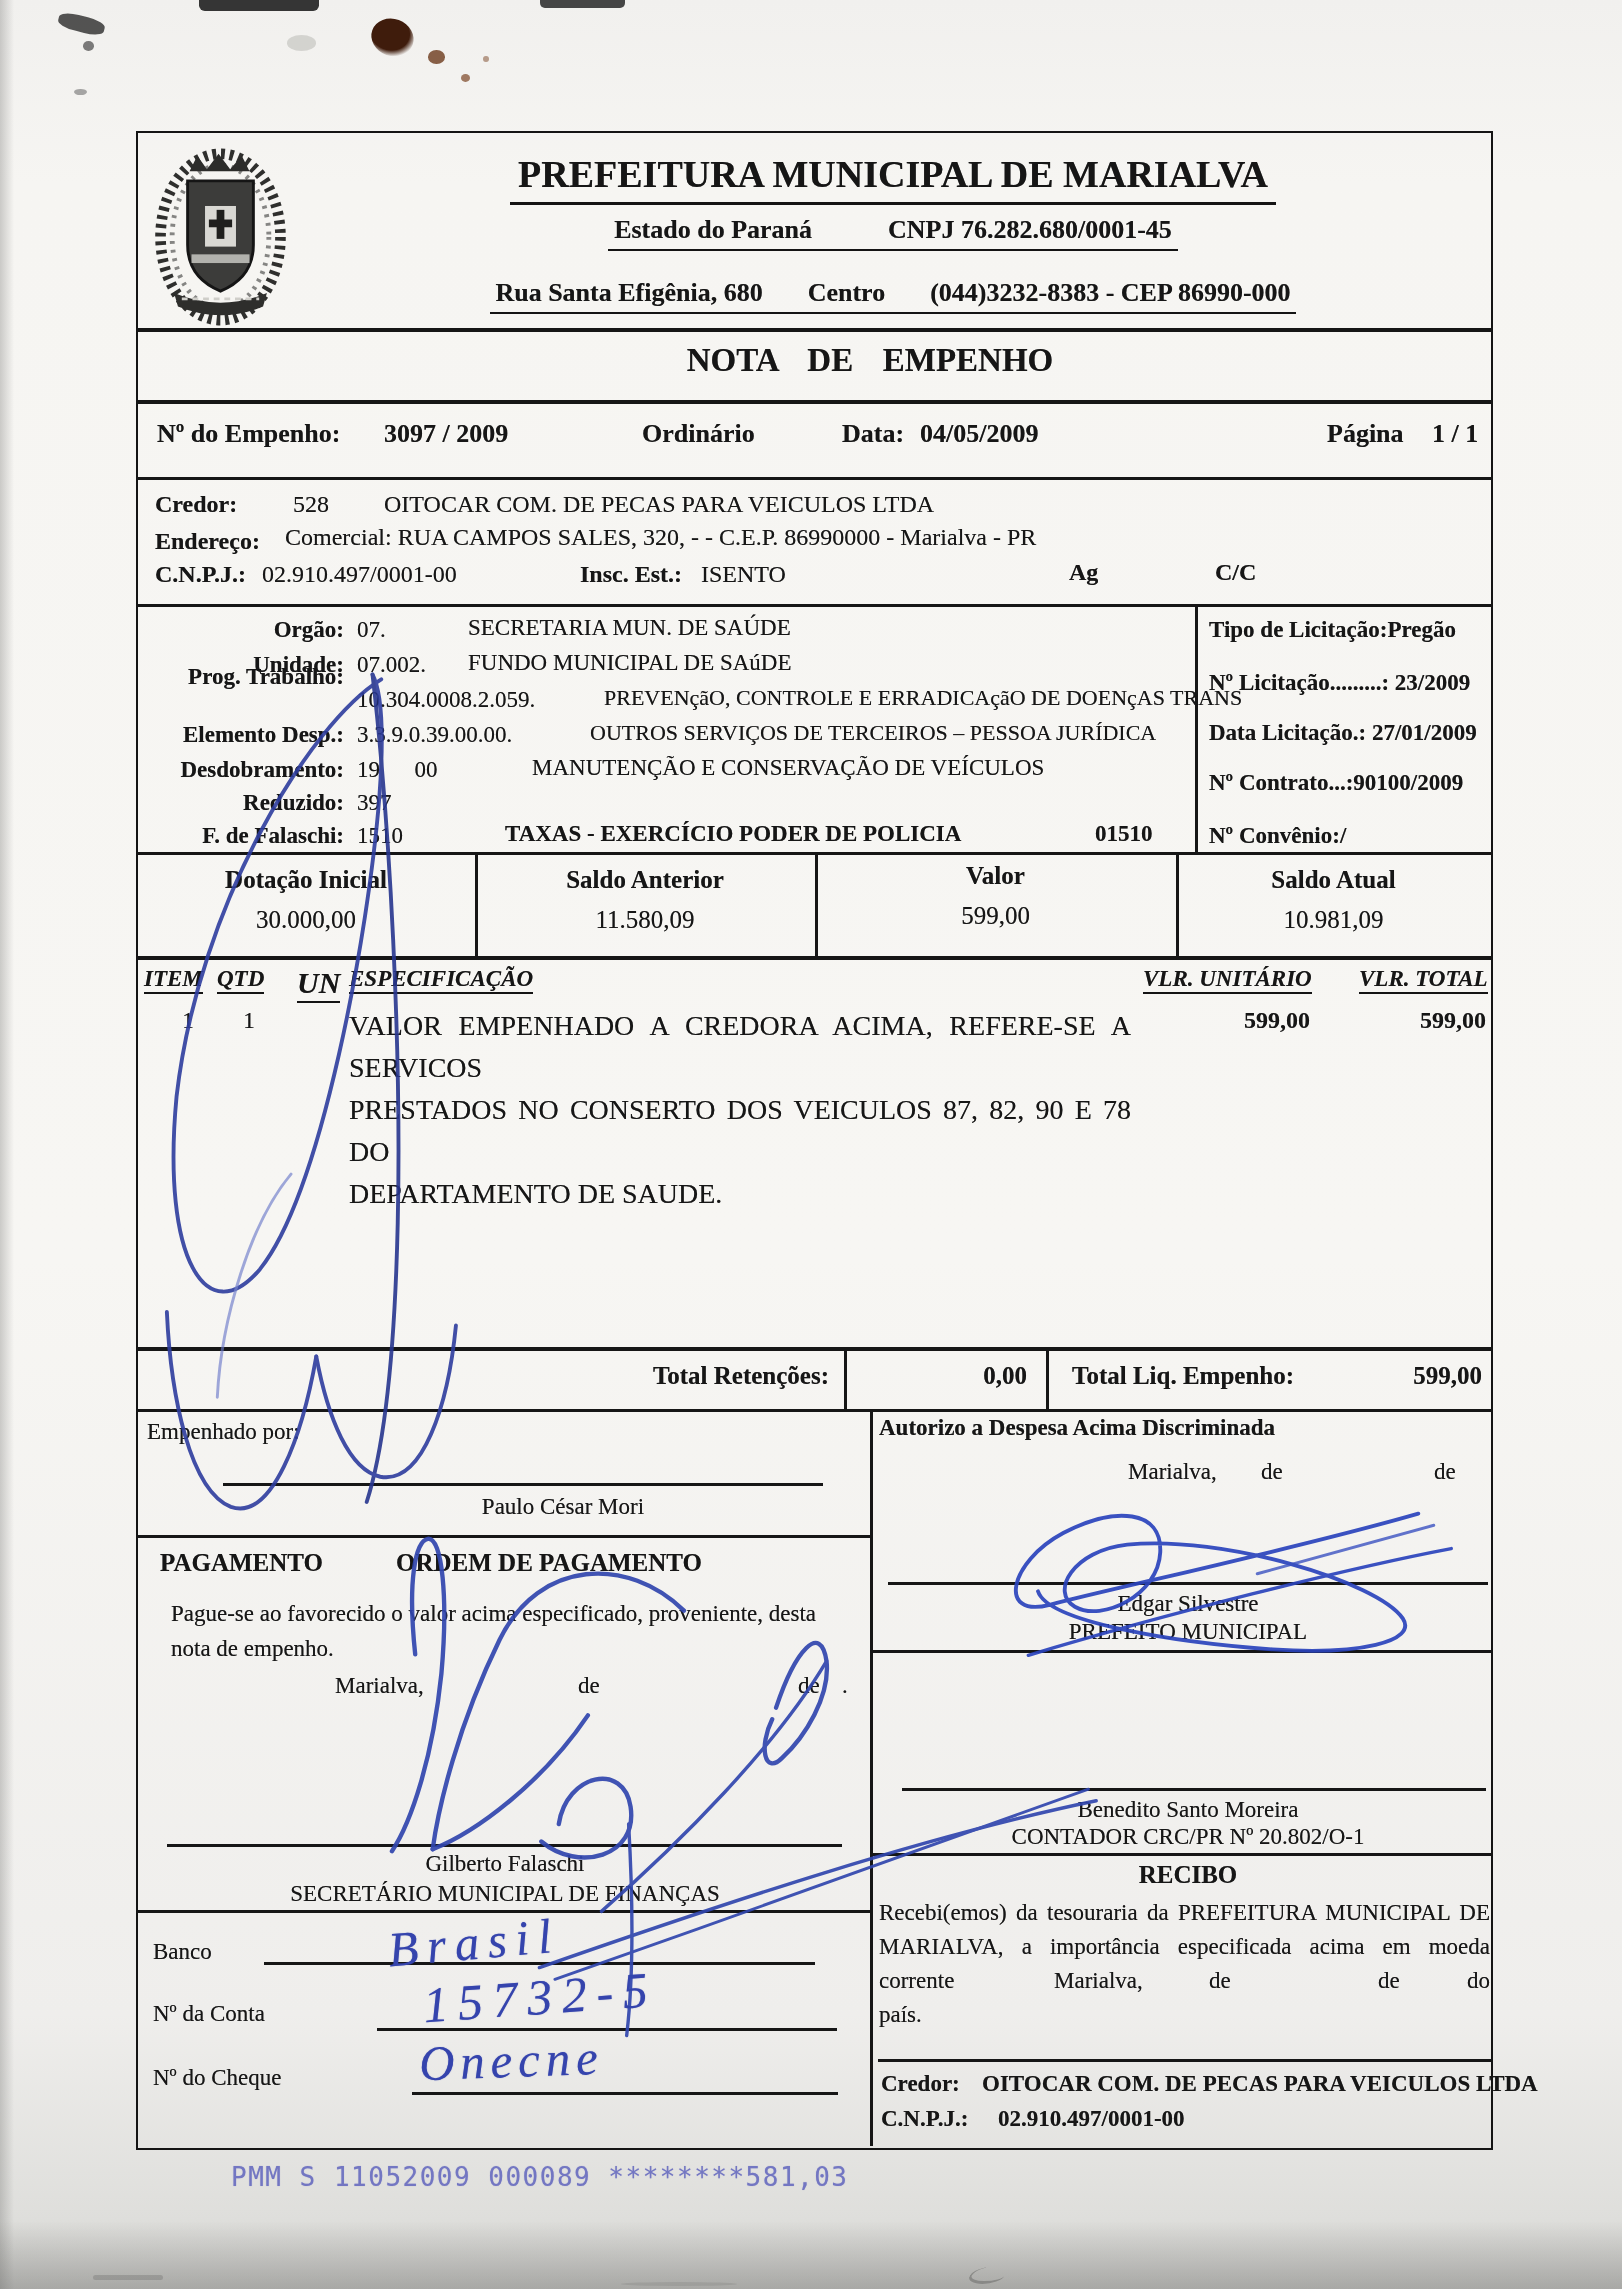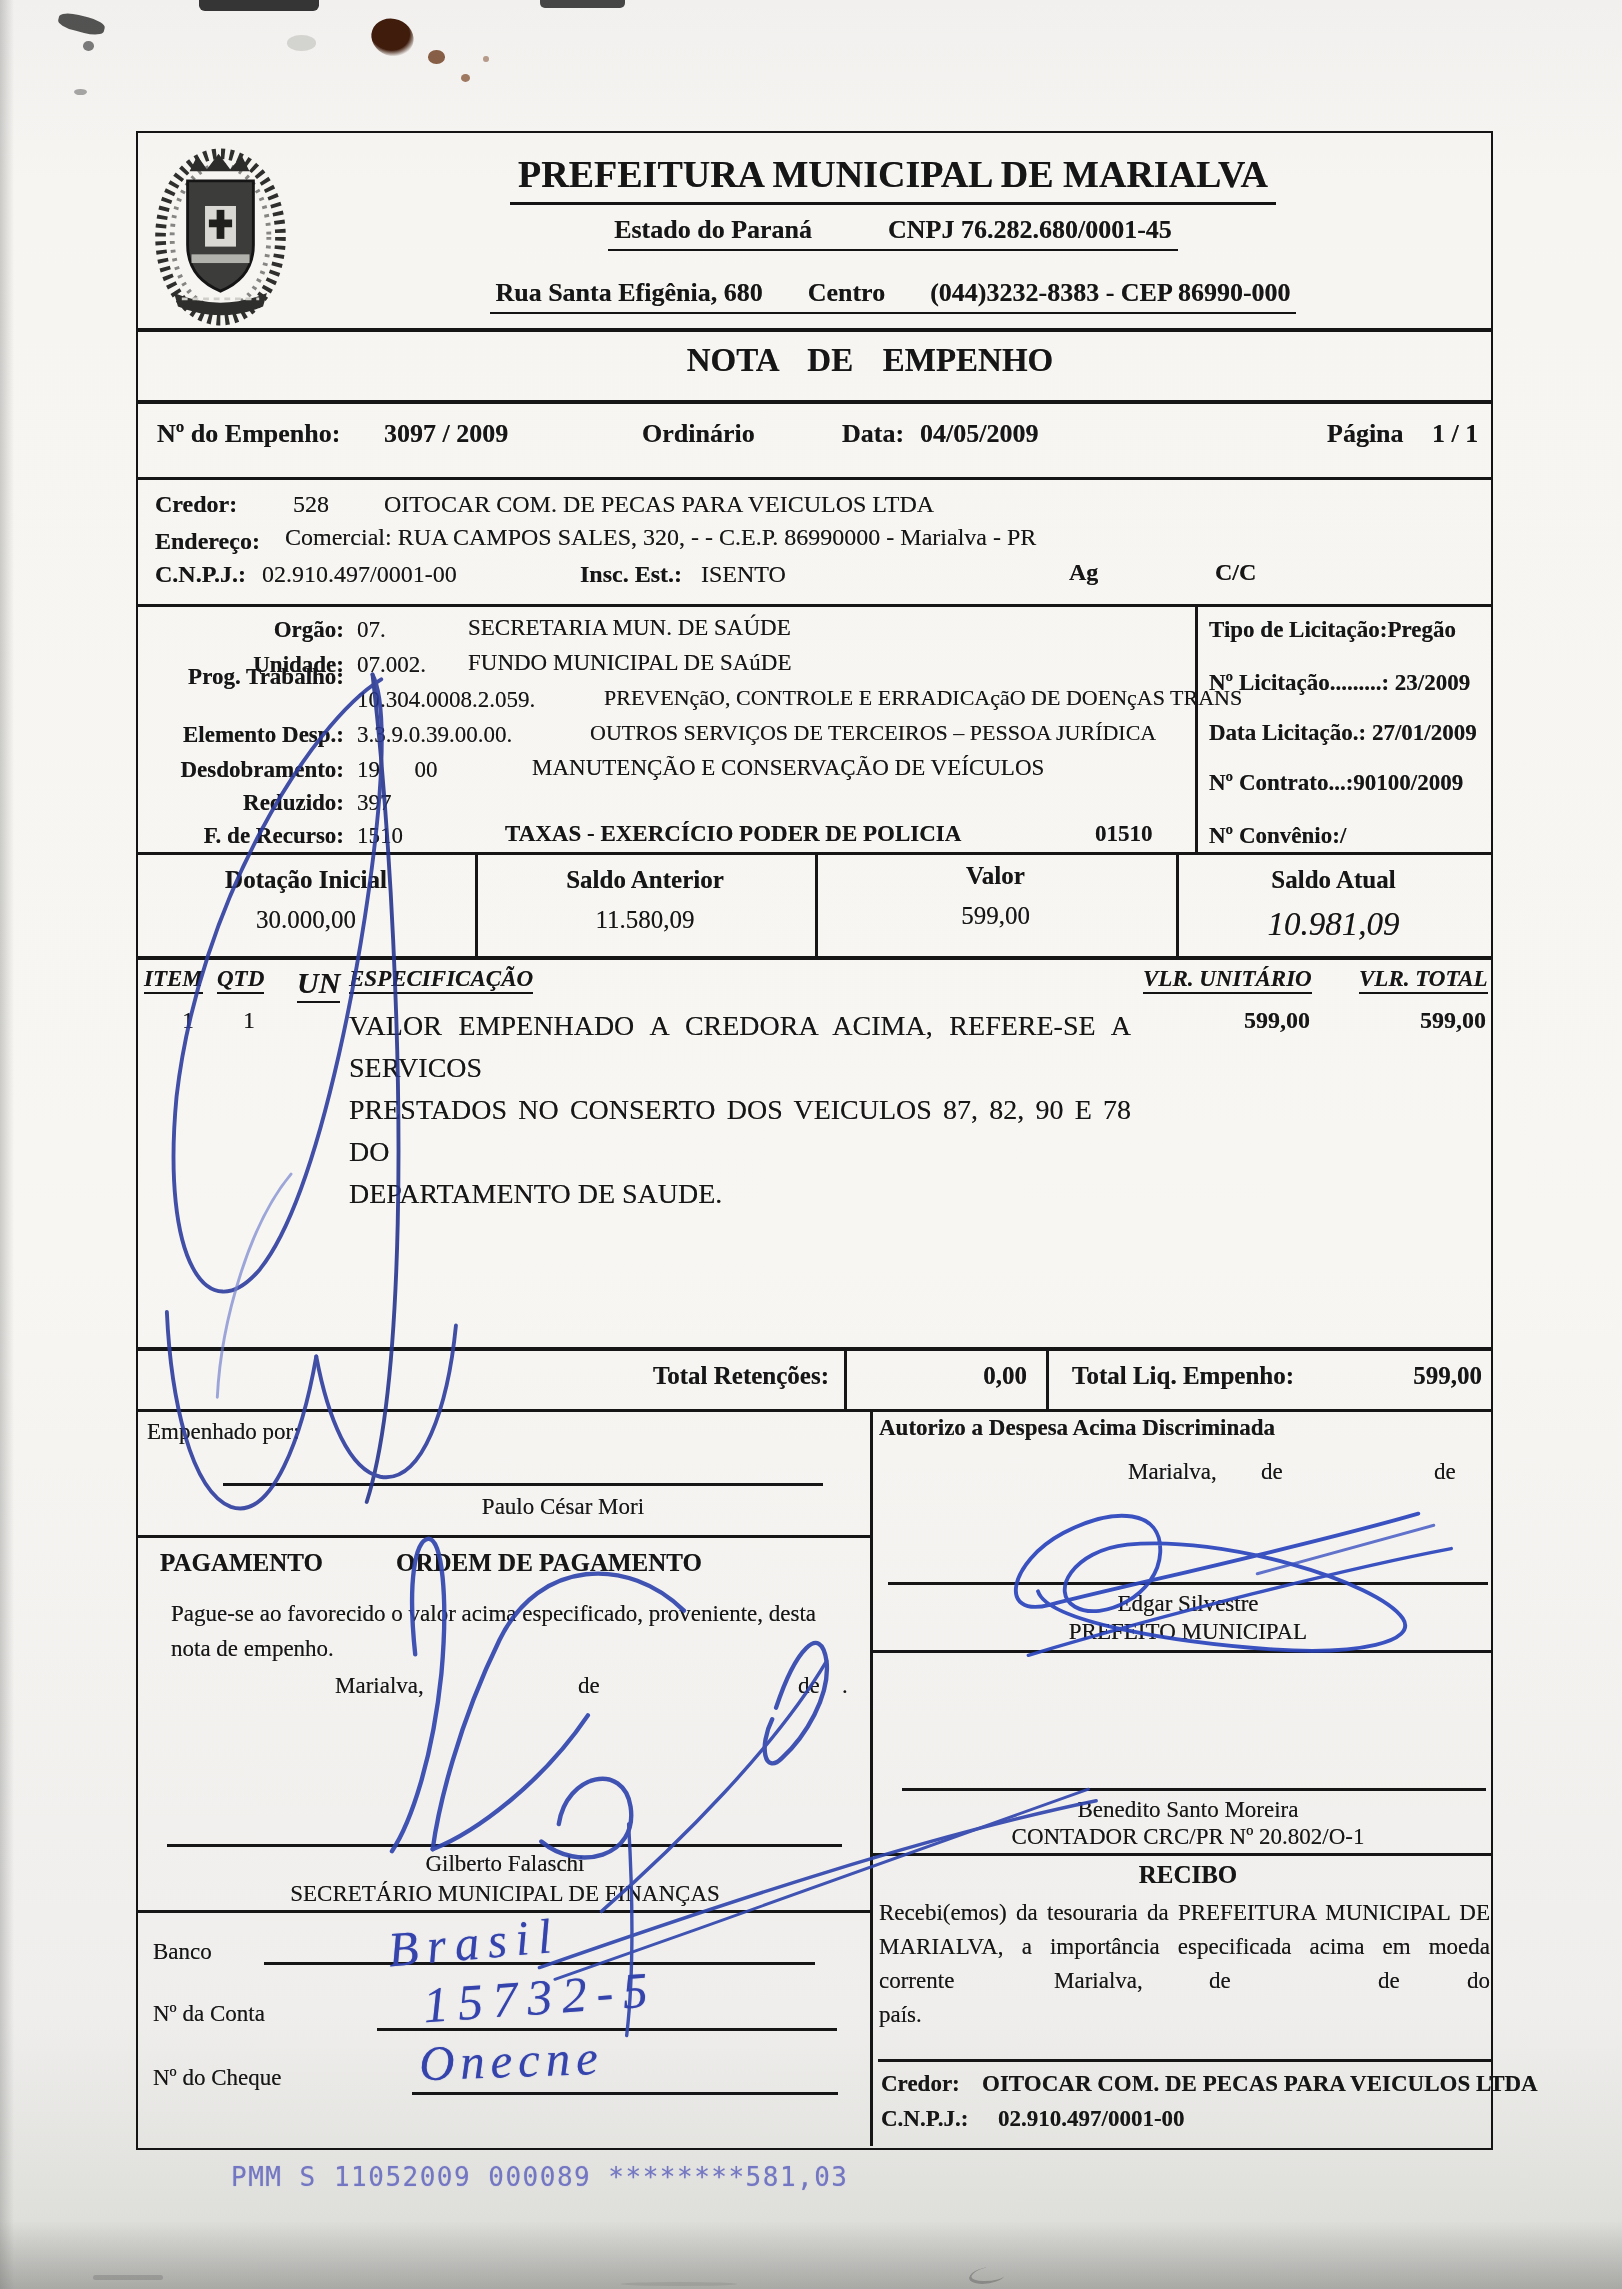--- a/index.html
+++ b/index.html
@@ -121,21 +121,21 @@
   <div class="t" style="left:357px;top:722px;font-size:23px;">3.3.9.0.39.00.00.</div>
   <div class="t" style="left:590px;top:720px;font-size:22px;">OUTROS SERVIÇOS DE TERCEIROS – PESSOA JURÍDICA</div>
 
   <div class="t b" style="left:136px;top:757px;width:208px;text-align:right;font-size:23px;">Desdobramento:</div>
   <div class="t pre" style="left:357px;top:757px;font-size:23px;">19      00</div>
   <div class="t" style="left:532px;top:755px;font-size:23px;">MANUTENÇÃO E CONSERVAÇÃO DE VEÍCULOS</div>
 
   <div class="t b" style="left:136px;top:790px;width:208px;text-align:right;font-size:23px;">Reduzido:</div>
   <div class="t" style="left:357px;top:790px;font-size:23px;">397</div>
 
-  <div class="t b" style="left:136px;top:823px;width:208px;text-align:right;font-size:23px;">F. de Recurso:</div>
+  <div class="t b" style="left:136px;top:823px;width:208px;text-align:right;font-size:23px;">F. de Falaschi:</div>
   <div class="t" style="left:357px;top:823px;font-size:23px;">1510</div>
   <div class="t b" style="left:505px;top:821px;font-size:23px;">TAXAS - EXERCÍCIO  PODER DE POLICIA</div>
   <div class="t b" style="left:1095px;top:821px;font-size:23px;">01510</div>
 
   <div class="vline" style="left:1195px;top:604px;width:2.9px;height:248px;"></div>
 
   <div class="t b" style="left:1209px;top:617px;font-size:23px;">
     <span>Tipo de Licitação:</span><span>Pregão</span>
   </div>
   <div class="t b" style="left:1209px;top:670px;font-size:23px;">
@@ -153,21 +153,21 @@
 
   <div class="hline" style="left:136px;top:852px;width:1356px;height:2.9px;"></div>
 
   <div class="t b center" style="left:136px;top:866px;width:340px;font-size:25px;">Dotação Inicial</div>
   <div class="t center" style="left:136px;top:906px;width:340px;font-size:25px;">30.000,00</div>
   <div class="t b center" style="left:475px;top:866px;width:340px;font-size:25px;">Saldo Anterior</div>
   <div class="t center" style="left:475px;top:906px;width:340px;font-size:25px;">11.580,09</div>
   <div class="t b center" style="left:815px;top:862px;width:361px;font-size:25px;">Valor</div>
   <div class="t center" style="left:815px;top:902px;width:361px;font-size:25px;">599,00</div>
   <div class="t b center" style="left:1176px;top:866px;width:315px;font-size:25px;">Saldo Atual</div>
-  <div class="t center" style="left:1176px;top:906px;width:315px;font-size:33px;font-style:italic;">10.981,09</div>
+  <div class="t center" style="left:1176px;top:906px;width:315px;font-size:25px;">10.981,09</div>
   <div class="vline" style="left:475px;top:852px;width:2.9px;height:104px;"></div>
   <div class="vline" style="left:815px;top:852px;width:2.9px;height:104px;"></div>
   <div class="vline" style="left:1176px;top:852px;width:2.9px;height:104px;"></div>
   <div class="hline" style="left:136px;top:956px;width:1356px;height:3.9px;"></div>
 
   <div class="t b i" style="left:144px;top:966px;font-size:23px;border-bottom:2.9px solid #141414;">ITEM</div>
   <div class="t b i" style="left:217px;top:966px;font-size:23px;border-bottom:2.9px solid #141414;">QTD</div>
   <div class="t b i" style="left:283px;top:966px;font-size:30px;border-bottom:2.9px solid #141414;margin-left:14px;">UN</div>
   <div class="t b i" style="left:349px;top:966px;font-size:23px;border-bottom:2.9px solid #141414;">ESPECIFICAÇÃO</div>
   <div class="t b i" style="left:1143px;top:966px;font-size:23px;border-bottom:2.9px solid #141414;">VLR. UNITÁRIO</div>

